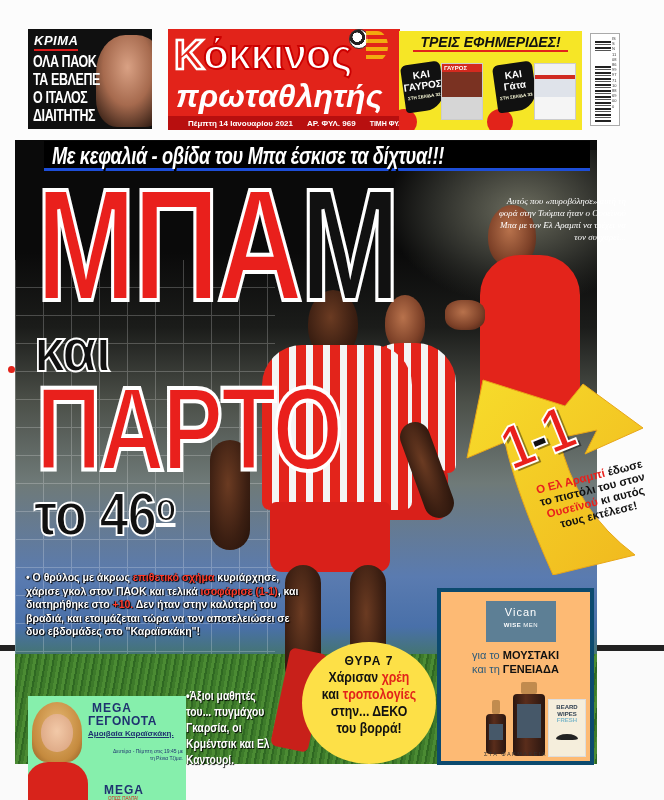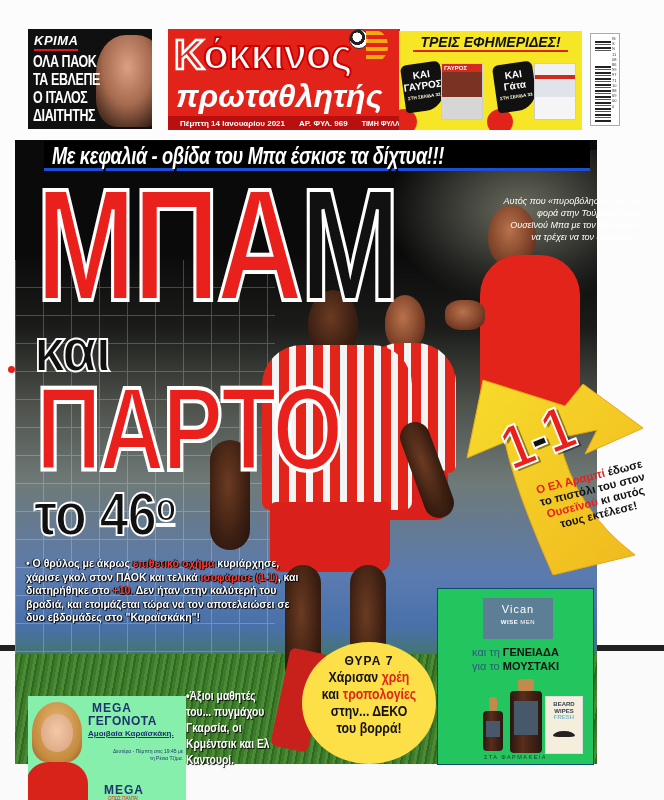--- a/index.html
+++ b/index.html
@@ -15,21 +15,21 @@
   .promo-tl .kicker { position: absolute; left: 6px; top: 4px; color: #fff; font-weight: bold; font-style: italic; font-size: 13px; letter-spacing: .5px; border-bottom: 2px solid #e01a1a; padding-bottom: 1px; }
   .promo-tl .lines { position: absolute; left: 5px; top: 24px; color: #fff; font-family: "Liberation Sans", sans-serif; font-weight: bold; font-size: 16px; line-height: 18px; transform: scaleX(.78); transform-origin: left; letter-spacing: -0.5px; }
 
   
   .masthead { left: 160px; top: 29px; width: 232px; height: 101px; background: #e2231a; overflow: hidden; margin-left: 8px; }
   .masthead .name1 { position: absolute; left: 6px; top: 4px; font-size: 42px; line-height: 44px; color: #fff; font-weight: bold; -webkit-text-stroke: 2px #c00; letter-spacing: -1px; text-shadow: 0 0 1px #fff; }
   .masthead .name1 span { color: #e2231a; -webkit-text-stroke: 2.5px #fff; }
   .masthead .name2 { position: absolute; left: 8px; top: 52px; font-size: 32px; line-height: 30px; color: #fff; font-weight: bold; font-style: italic; letter-spacing: 0; }
   .masthead .ball { position: absolute; left: 181px; top: 0px; width: 20px; height: 20px; border-radius: 50%; background: radial-gradient(circle at 40% 40%, #fff 0 30%, #222 32% 50%, #fff 52%); border: 1px solid #333; }
   .masthead .flag { position: absolute; left: 198px; top: 2px; width: 22px; height: 30px; background: repeating-linear-gradient(180deg, #f4c20d 0 4px, #e2231a 4px 8px); border-radius: 0 50% 50% 0; opacity: .85; }
-  .masthead .info { position: absolute; left: 0; bottom: 0; width: 100%; height: 14px; background: #b80f0f; color: #fff; font-size: 8px; font-weight: bold; display: flex; align-items: center; padding: 0 12px; gap: 14px; white-space: nowrap; }
+  .masthead .info { position: absolute; left: 0; bottom: 0; width: 100%; height: 14px; background: #b80f0f; color: #fff; font-size: 8px; font-weight: bold; display: flex; align-items: center; padding: 0 20px; gap: 14px; white-space: nowrap; }
   .masthead .info .price { margin-left: auto; font-size: 7px; }
 
   
   .three { left: 399px; top: 31px; width: 183px; height: 99px; background: #f6e626; overflow: hidden; }
   .three .title { position: absolute; left: 0; top: 3px; width: 100%; text-align: center; font-weight: bold; font-style: italic; font-size: 14px; color: #111; border-bottom: 2px solid #e2231a; width: 155px; left: 14px; }
   .three .tag { position: absolute; width: 40px; height: 48px; background: #111; color: #fff; font-weight: bold; font-size: 8px; text-align: center; line-height: 11px; padding-top: 6px; transform: rotate(-8deg); border-radius: 6px 6px 20px 4px; }
   .three .tag .big { font-size: 10px; display: block; }
   .three .tag .small { font-size: 4.5px; display: block; color: #ffd; }
   .three .ccut { position: absolute; width: 26px; height: 26px; border-radius: 50%; background: #e2231a; }
   .three .mini { position: absolute; width: 42px; height: 57px; background: #eee; border: 1px solid #ccc; overflow: hidden; }
@@ -67,31 +67,31 @@
 
   .mpam { left: 36px; top: 175px; white-space: nowrap; font-weight: bold; font-size: 160px; line-height: 140px; letter-spacing: -4px; transform: scaleX(.75); transform-origin: left; }
   .mpam .r { color: #e9201c; -webkit-text-stroke: 4px #fff; }
   .mpam .b { color: #111; -webkit-text-stroke: 4px #fff; }
   .kai { left: 34px; top: 320px; font-size: 62px; line-height: 60px; font-weight: bold; color: #111; -webkit-text-stroke: 2px #fff; transform: scaleX(.9); transform-origin: left; letter-spacing: -1px; }
   .parto { left: 36px; top: 374px; font-size: 118px; line-height: 110px; font-weight: bold; color: #e9201c; -webkit-text-stroke: 4px #fff; letter-spacing: -3px; transform: scaleX(.77); transform-origin: left; }
   .to46 { left: 34px; top: 476px; font-size: 62px; line-height: 62px; font-weight: bold; color: #111; -webkit-text-stroke: 2px #fff; transform: scaleX(.84); transform-origin: left; letter-spacing: -1px; white-space: nowrap; }
   .to46 sup { font-size: 40px; vertical-align: 14px; text-decoration: underline; }
 
   .caption-tr { left: 540px; top: 195px; width: 150px; color: #fff; font-style: italic; font-size: 9px; line-height: 12px; text-align: right; transform: translateX(-100%); left: 640px; }
-  .caption-tr { left: 502px; transform: none; width: 138px; }
+  .caption-tr { left: 488px; transform: none; width: 138px; font-family: Liberation Serif, serif; }
 
   
   .arrow { left: 465px; top: 370px; width: 190px; height: 205px; }
   .arrow .score { position: absolute; left: 30px; top: 32px; font-size: 62px; font-weight: bold; color: #e9201c; -webkit-text-stroke: 2px #fff; transform: rotate(-22deg) scaleX(.85); letter-spacing: -2px; white-space: nowrap; text-shadow: 3px 3px 0 rgba(0,0,0,.4); }
   .arrow .score .dash { color: #111; }
   .arrow .note { position: absolute; left: 74px; top: 100px; width: 110px; font-weight: bold; font-size: 11.5px; line-height: 13px; color: #111; text-align: center; transform: rotate(-14deg); }
   .arrow .note .red { color: #e9201c; }
 
   
-  .body { left: 26px; top: 557px; width: 275px; color: #fff; font-weight: bold; font-size: 10.5px; line-height: 13.5px; text-shadow: 1px 1px 1px #000, -1px 0 1px #000; }
+  .body { left: 26px; top: 571px; width: 275px; color: #fff; font-weight: bold; font-size: 10.5px; line-height: 13.5px; text-shadow: 1px 1px 1px #000, -1px 0 1px #000; }
   .body .red { color: #ff3a2a; }
   .body p { margin-bottom: 0; }
   .bullet2 { left: 186px; top: 688px; width: 100px; color: #fff; font-weight: bold; font-size: 12px; line-height: 16px; text-shadow: 1px 1px 1px #000; transform: scaleX(.86); transform-origin: left; }
 
   
   .mega { left: 28px; top: 696px; width: 158px; height: 108px; background: #86efac; overflow: hidden; }
   .mega .woman { position: absolute; left: -2px; top: 6px; width: 62px; height: 104px; }
   .mega .hair { position: absolute; left: 6px; top: 0; width: 50px; height: 60px; border-radius: 50% 50% 30% 30%; background: radial-gradient(ellipse at 50% 40%, #e6b974 0%, #c58a3e 70%, #8a5b24 100%); }
   .mega .facep { position: absolute; left: 15px; top: 12px; width: 32px; height: 38px; border-radius: 48%; background: radial-gradient(ellipse at 50% 45%, #f2c9a8, #d8a07c); }
   .mega .coat { position: absolute; left: 0; top: 60px; width: 62px; height: 50px; background: #d8231b; border-radius: 22px 22px 0 0; }
@@ -102,21 +102,21 @@
   .mega .logo { position: absolute; left: 76px; top: 87px; color: #1f3370; font-weight: bold; font-size: 12px; letter-spacing: 1px; }
   .mega .slogan { position: absolute; left: 80px; top: 100px; color: #d8231b; font-size: 4.5px; }
 
   
   .thyra { left: 302px; top: 642px; width: 134px; height: 122px; background: #fde047; border-radius: 50%; text-align: center; }
   .thyra .k { margin-top: 12px; font-weight: bold; font-size: 12px; letter-spacing: 1px; color: #111; }
   .thyra .t { font-weight: bold; font-size: 15px; line-height: 17px; color: #111; transform: scaleX(.82); }
   .thyra .t .red { color: #e2231a; }
 
   
-  .ad { left: 437px; top: 588px; width: 157px; height: 177px; background: #22c55e; border: 1px solid #0c4a6e; overflow: hidden; }
+  .ad { left: 437px; top: 588px; width: 157px; height: 177px; background: #fdba74; border: 4px solid #0c4a6e; overflow: hidden; }
   .ad .logo { position: absolute; left: 45px; top: 9px; width: 70px; height: 41px; background: #5d7f95; color: #fff; text-align: center; }
   .ad .logo .l1 { font-size: 11px; margin-top: 5px; letter-spacing: 1px; }
   .ad .logo .l2 { font-size: 6px; font-weight: bold; margin-top: 4px; letter-spacing: .5px; }
   .ad .logo .l2 span { font-weight: normal; }
   .ad .head { position: absolute; left: 0; top: 56px; width: 100%; text-align: center; color: #2e5b7a; font-size: 11px; line-height: 14px; }
   .ad .head b { color: #111; }
   .ad .bottle1 { position: absolute; left: 45px; top: 108px; width: 20px; height: 54px; }
   .ad .bottle2 { position: absolute; left: 72px; top: 90px; width: 32px; height: 74px; }
   .ad .cap { background: #c18b4e; border-radius: 2px; }
   .ad .glass { background: linear-gradient(90deg, #2a1610, #5a2d1b 40%, #2a1610); border-radius: 4px; }
@@ -271,22 +271,22 @@
     <div class="t">στην... ΔΕΚΟ</div>
     <div class="t">του βορρά!</div>
   </div>
 
   <div class="abs ad">
     <div class="logo">
       <div class="l1">Vican</div>
       <div class="l2"><b>WISE</b><span> MEN</span></div>
     </div>
     <div class="head">
+      <div><span>για το </span><b>ΜΟΥΣΤΑΚΙ</b></div>
       <div><span>και τη </span><b>ΓΕΝΕΙΑΔΑ</b></div>
-      <div><span>για το </span><b>ΜΟΥΣΤΑΚΙ</b></div>
     </div>
     <div class="bottle1">
       <div class="cap" style="width:8px;height:14px;margin:0 auto;"></div>
       <div class="glass" style="width:20px;height:40px;position:relative;">
         <div class="label" style="left:3px;top:10px;width:14px;height:16px;"></div>
       </div>
     </div>
     <div class="bottle2">
       <div class="cap" style="width:16px;height:12px;margin:0 auto;"></div>
       <div class="glass" style="width:32px;height:62px;position:relative;">

